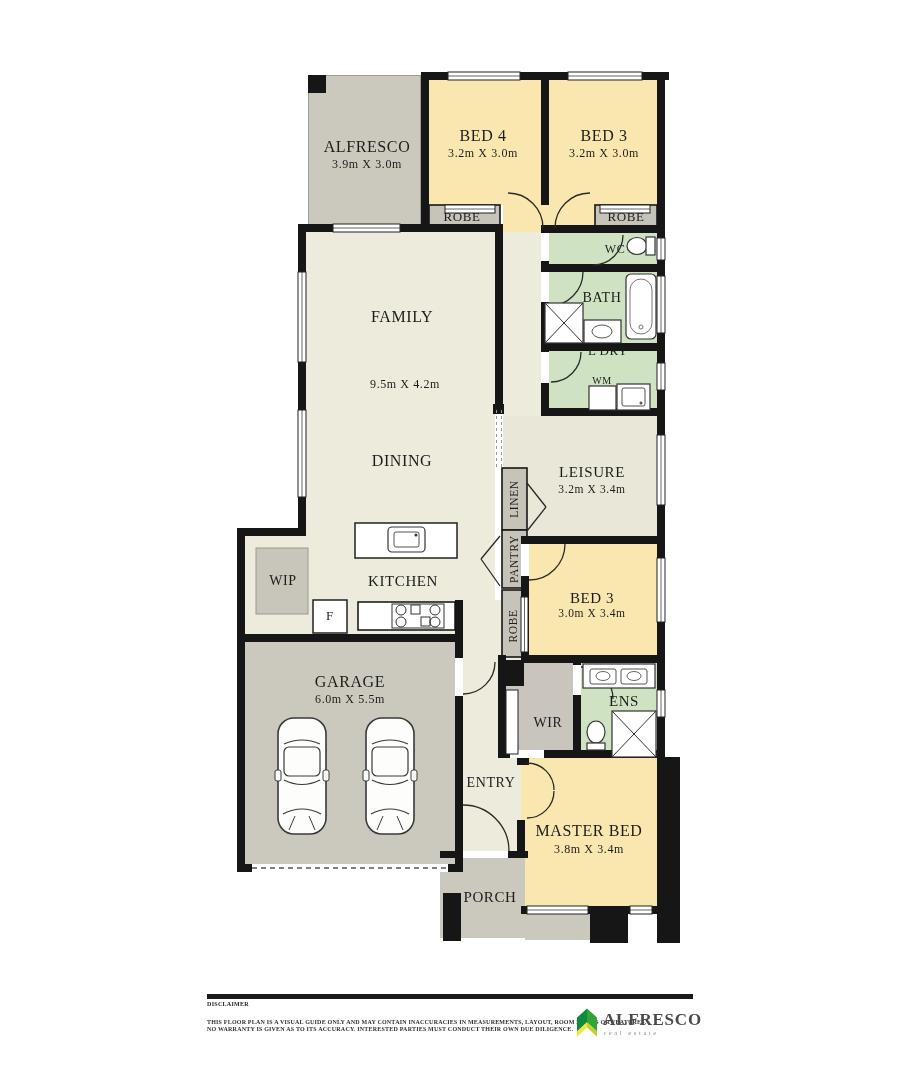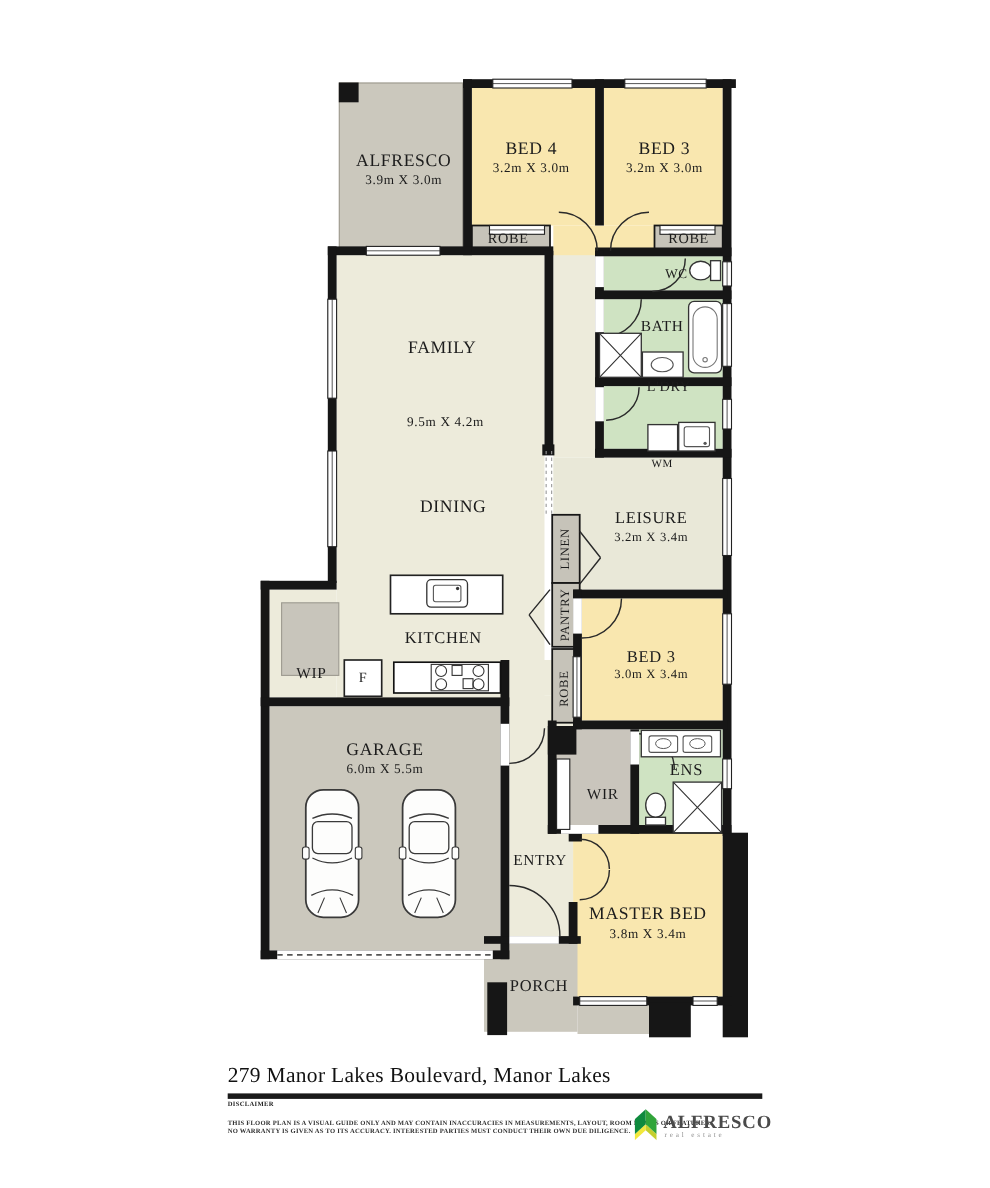--- a/index.html
+++ b/index.html
@@ -298,44 +298,43 @@
   <div class="lbl s12" style="left:367px;top:164px;">3.9m X 3.0m</div>
   <div class="lbl s16" style="left:483px;top:136px;">BED 4</div>
   <div class="lbl s12" style="left:483px;top:153px;">3.2m X 3.0m</div>
   <div class="lbl s16" style="left:604px;top:136px;">BED 3</div>
   <div class="lbl s12" style="left:604px;top:153px;">3.2m X 3.0m</div>
   <div class="lbl s13" style="left:462px;top:217px;">ROBE</div>
   <div class="lbl s13" style="left:626px;top:217px;">ROBE</div>
   <div class="lbl s12" style="left:615px;top:249px;">WC</div>
   <div class="lbl s14" style="left:602px;top:298px;">BATH</div>
   <div class="lbl s13" style="left:608px;top:351px;">L'DRY</div>
-  <div class="lbl s10" style="left:602px;top:422px;">WM</div>
+  <div class="lbl s10" style="left:602px;top:380px;">WM</div>
   <div class="lbl s16" style="left:402px;top:317px;text-align:center;">FAMILY</div>
   <div class="lbl s12" style="left:405px;top:384px;">9.5m X 4.2m</div>
-  <div class="lbl s16" style="left:412px;top:461px;">DINING</div>
+  <div class="lbl s16" style="left:402px;top:461px;">DINING</div>
   <div class="lbl s15" style="left:403px;top:581px;">KITCHEN</div>
-  <div class="lbl s14" style="left:283px;top:581px;margin-top:32px;">WIP</div>
+  <div class="lbl s14" style="left:283px;top:581px;">WIP</div>
   <div class="lbl s13" style="left:330px;top:616px;">F</div>
   <div class="lbl lbl-v s11" style="left:514px;top:499px;">LINEN</div>
   <div class="lbl lbl-v s11" style="left:514px;top:559px;">PANTRY</div>
   <div class="lbl lbl-v s11" style="left:513px;top:626px;">ROBE</div>
   <div class="lbl s15" style="left:592px;top:472px;">LEISURE</div>
   <div class="lbl s11" style="left:592px;top:489px;">3.2m X 3.4m</div>
   <div class="lbl s15" style="left:592px;top:598px;">BED 3</div>
   <div class="lbl s11" style="left:592px;top:613px;">3.0m X 3.4m</div>
   <div class="lbl s16" style="left:350px;top:682px;">GARAGE</div>
   <div class="lbl s12" style="left:350px;top:699px;">6.0m X 5.5m</div>
   <div class="lbl s14" style="left:548px;top:723px;">WIR</div>
   <div class="lbl s15" style="left:624px;top:701px;">ENS</div>
   <div class="lbl s14" style="left:491px;top:783px;">ENTRY</div>
   <div class="lbl s16" style="left:589px;top:831px;">MASTER BED</div>
   <div class="lbl s12" style="left:589px;top:849px;">3.8m X 3.4m</div>
   <div class="lbl s15" style="left:490px;top:897px;">PORCH</div>
 
-  <div class="footer-el addr" style="left:207px;top:968px;">279 Manor Lakes Boulevard, Manor Lakes</div>
   <div class="footer-el bar" style="left:207px;top:994px;"></div>
   <div class="footer-el disc-title" style="left:207px;top:1001px;">DISCLAIMER</div>
   <div class="footer-el disc-line" style="left:207px;top:1019px;">THIS FLOOR PLAN IS A VISUAL GUIDE ONLY AND MAY CONTAIN INACCURACIES IN MEASUREMENTS, LAYOUT, ROOM NAMES OR FEATURES.</div>
   <div class="footer-el disc-line" style="left:207px;top:1026px;">NO WARRANTY IS GIVEN AS TO ITS ACCURACY. INTERESTED PARTIES MUST CONDUCT THEIR OWN DUE DILIGENCE.</div>
 
   <div class="footer-el" style="left:577px;top:1008px;">
     <svg width="20" height="30" viewBox="0 0 22 32">
       <polygon points="0,25 11,15 11,21 0,31" fill="#F2E83C"></polygon>
       <polygon points="11,15 22,25 22,31 11,21" fill="#C5CF2D"></polygon>
       <polygon points="0,10 11,0 11,15 0,25" fill="#0F8A3E"></polygon>

